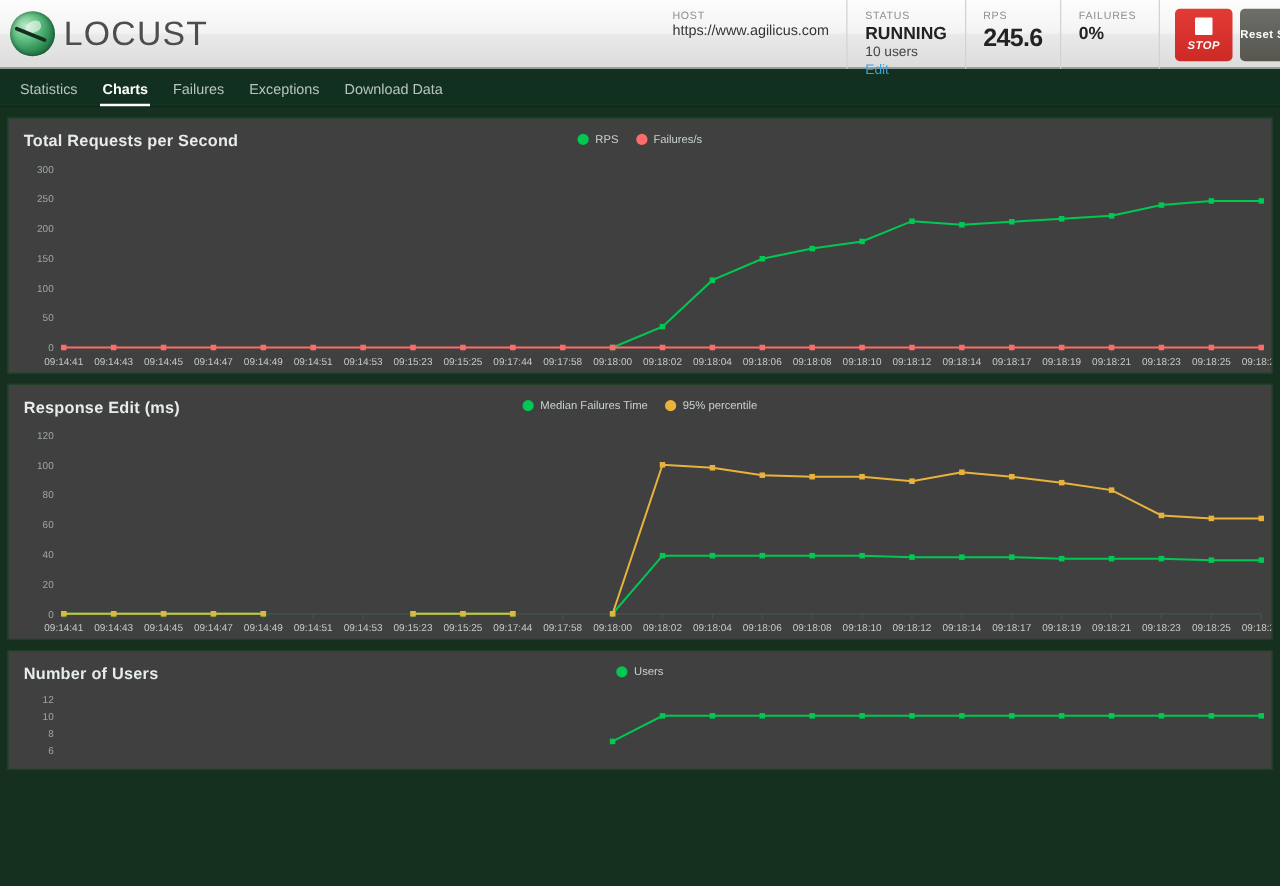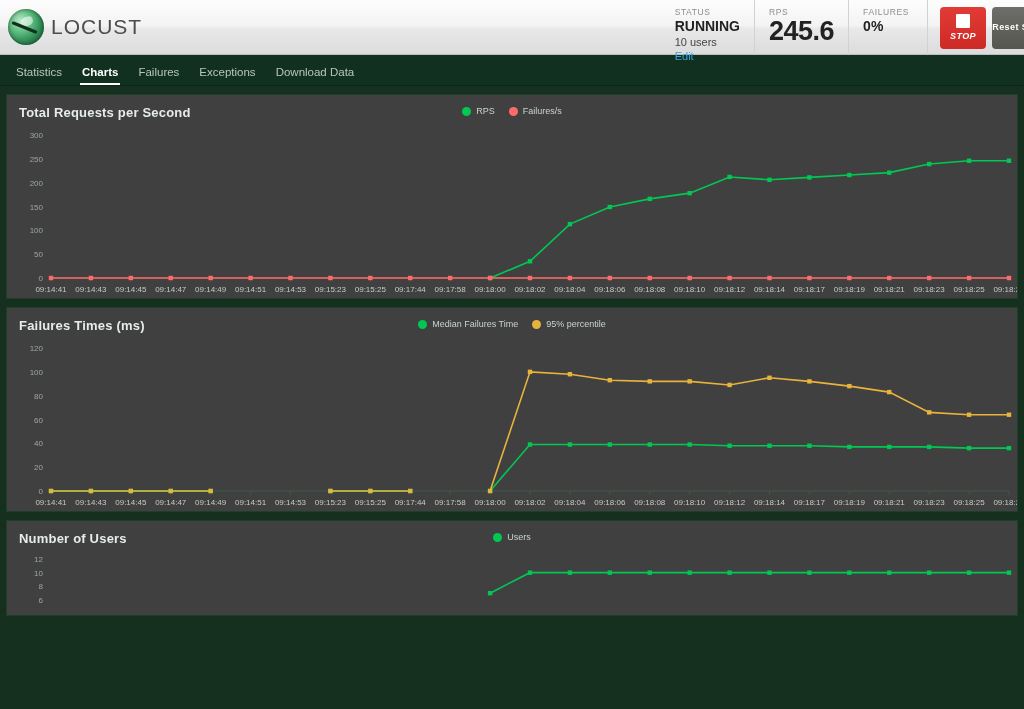--- a/index.html
+++ b/index.html
@@ -31,38 +31,38 @@
     content:""; position:absolute; left:3px; top:17px;
     width:27px; height:3px; background:#12301d;
     transform:rotate(22deg); border-radius:2px;
   }
   .logo-badge:before{
     content:""; position:absolute; left:12px; top:8px;
     width:13px; height:9px; background:rgba(255,255,255,.55);
     border-radius:60% 40% 50% 50%; transform:rotate(-18deg);
   }
   .logo-text {
-    font-size:21px; color:#4d4d4d; letter-spacing:1px;
+    font-size:27px; color:#4d4d4d; letter-spacing:1px;
     margin-left:7px; font-weight:400;
   }
 
   .stats { position:absolute; right:0; top:0; height:55px; display:flex; align-items:stretch; }
   .stat {
     padding:7px 14px 0 14px;
     border-left:1px solid #d2d2d2;
     display:flex; flex-direction:column; justify-content:flex-start;
     min-width:60px;
   }
   .stat:first-child { border-left:none; }
   .stat .lab {
     font-size:8.5px; color:#8d8d8d; letter-spacing:.6px;
     text-transform:uppercase; line-height:11px;
   }
   .stat .val { font-size:12px; color:#333; line-height:15px; }
-  .stat .val.big { font-size:27px; font-weight:bold; color:#222; line-height:26px; letter-spacing:-.5px; }
+  .stat .val.big { font-size:20px; font-weight:bold; color:#222; line-height:26px; letter-spacing:-.5px; }
   .stat .val.bold { font-size:14px; font-weight:bold; color:#222; line-height:17px; }
   .stat .sub { font-size:11px; color:#444; line-height:14px; }
   .stat .edit { font-size:11px; color:#3aa3dd; line-height:14px; cursor:pointer; }
   .stat.host .val { font-size:11.5px; }
 
   .btn-area { display:flex; align-items:center; gap:6px; padding:0 0 0 12px; border-left:1px solid #d2d2d2; margin-left:4px;}
   .btn {
     width:46px; height:42px; border-radius:4px;
     display:flex; flex-direction:column; align-items:center; justify-content:center;
     color:#fff; font-size:9px; font-weight:bold; letter-spacing:.4px;
@@ -123,20 +123,24 @@
 </head>
 <body>
 
 <div class="topbar">
   <div class="logo-wrap">
     <div class="logo-badge"></div>
     <div class="logo-text">LOCUST</div>
   </div>
 
   <div class="stats">
+    <div class="stat host">
+      <div class="lab">HOST</div>
+      <div class="val">https://www.agilicus.com</div>
+    </div>
     <div class="stat">
       <div class="lab">STATUS</div>
       <div class="val bold">RUNNING</div>
       <div class="sub">10 users</div>
       <div class="edit">Edit</div>
     </div>
     <div class="stat">
       <div class="lab">RPS</div>
       <div class="val big">245.6</div>
     </div>
@@ -277,21 +281,21 @@
           <rect x="800.2166666666666" y="180.8" width="4.4" height="4.4" fill="#ff6b6b"></rect>
           <rect x="840.1333333333333" y="180.8" width="4.4" height="4.4" fill="#ff6b6b"></rect>
           <rect x="880.05" y="180.8" width="4.4" height="4.4" fill="#ff6b6b"></rect>
           <rect x="919.9666666666666" y="180.8" width="4.4" height="4.4" fill="#ff6b6b"></rect>
           <rect x="959.8833333333333" y="180.8" width="4.4" height="4.4" fill="#ff6b6b"></rect>
           <rect x="999.8" y="180.8" width="4.4" height="4.4" fill="#ff6b6b"></rect>
         </svg>
       </div>
     </div>
     <div class="card" style="height: 205px;">
-      <div class="title">Failures Times (ms)</div>
+      <div class="title">Response Edit (ms)</div>
       <div class="legend">
         <div class="leg">
           <span class="dot" style="background: rgb(0, 200, 83);"></span>
           <span class="lt">Median Failures Time</span>
         </div>
         <div class="leg">
           <span class="dot" style="background: rgb(232, 179, 60);"></span>
           <span class="lt">95% percentile</span>
         </div>
       </div>

